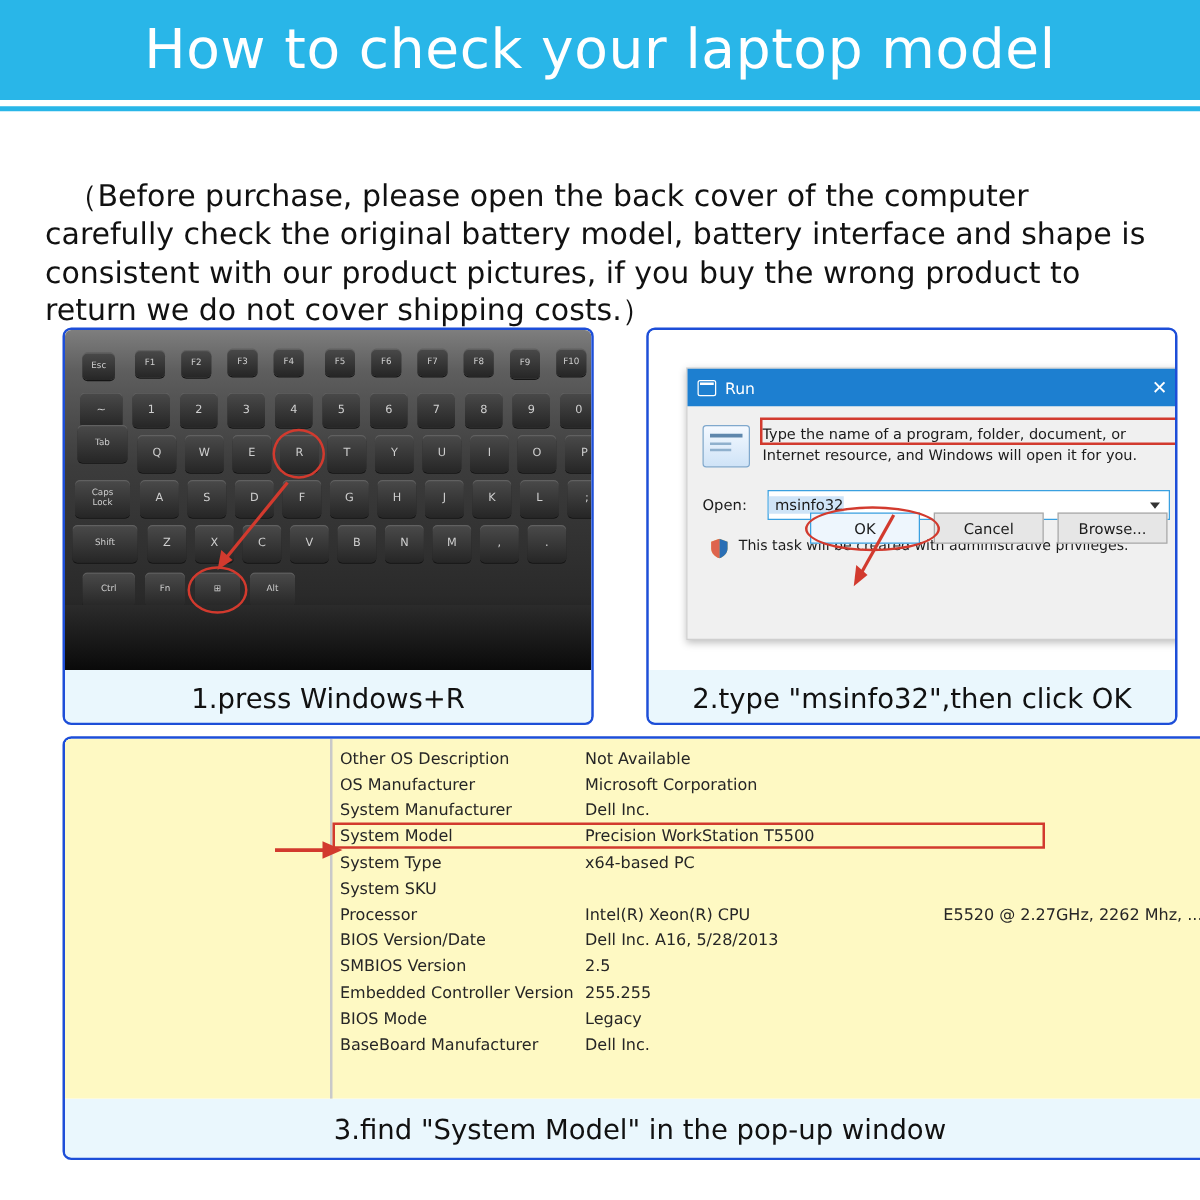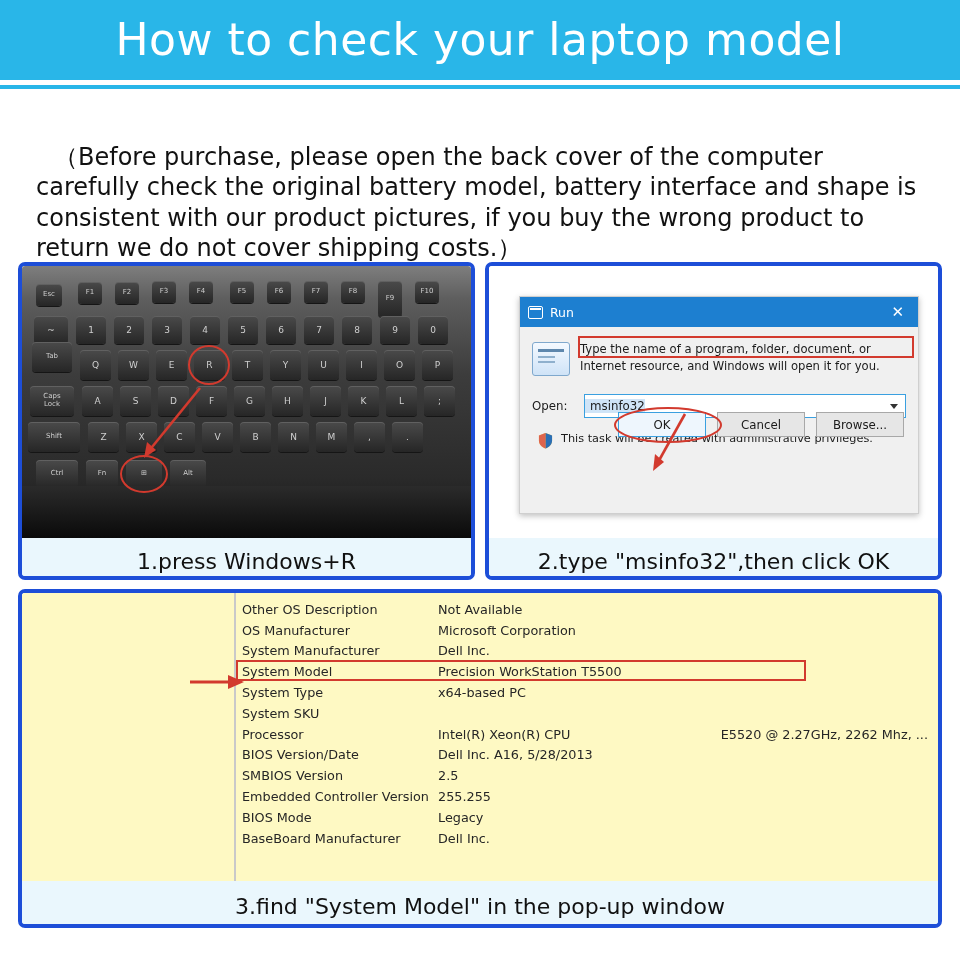--- a/index.html
+++ b/index.html
@@ -50,24 +50,25 @@
   
   .cards {
     position: absolute;
     top: 262px;
     left: 18px;
     width: 924px;
   }
   .row { display: flex; gap: 10px; }
   .card {
     background: #eaf7fd;
-    border: 4px solid #1d4ed8;
+    border: 2px solid #1d4ed8;
     border-radius: 7px;
     overflow: hidden;
     position: relative;
+    margin-left: 32px;
   }
   .card.half { width: 457px; height: 318px; }
   .card.full { width: 924px; height: 339px; margin-top: 9px; }
   .card-media { position: relative; width: 100%; background: #ffffff; overflow: hidden; }
   .card.half .card-media { height: 272px; }
   .card.full .card-media { height: 288px; }
   .caption {
     height: 46px;
     display: flex;
     align-items: center;
@@ -243,21 +244,21 @@
 
             <div class="key small-label" style="left:14px;  top:18px; width:26px; height:22px;">Esc</div>
             <div class="key small-label" style="left:56px;  top:16px; width:24px; height:22px;">F1</div>
             <div class="key small-label" style="left:93px;  top:16px; width:24px; height:22px;">F2</div>
             <div class="key small-label" style="left:130px; top:15px; width:24px; height:22px;">F3</div>
             <div class="key small-label" style="left:167px; top:15px; width:24px; height:22px;">F4</div>
             <div class="key small-label" style="left:208px; top:15px; width:24px; height:22px;">F5</div>
             <div class="key small-label" style="left:245px; top:15px; width:24px; height:22px;">F6</div>
             <div class="key small-label" style="left:282px; top:15px; width:24px; height:22px;">F7</div>
             <div class="key small-label" style="left:319px; top:15px; width:24px; height:22px;">F8</div>
-            <div class="key small-label" style="left:356px; top:15px; width:24px; height:36px;">F9</div>
+            <div class="key small-label" style="left:356px; top:15px; width:24px; height:24px;">F9</div>
             <div class="key small-label" style="left:393px; top:15px; width:24px; height:22px;">F10</div>
 
             <div class="key" style="left:12px;  top:50px; width:34px; height:28px;">~</div>
             <div class="key" style="left:54px;  top:50px; width:30px; height:28px;">1</div>
             <div class="key" style="left:92px;  top:50px; width:30px; height:28px;">2</div>
             <div class="key" style="left:130px; top:50px; width:30px; height:28px;">3</div>
             <div class="key" style="left:168px; top:50px; width:30px; height:28px;">4</div>
             <div class="key" style="left:206px; top:50px; width:30px; height:28px;">5</div>
             <div class="key" style="left:244px; top:50px; width:30px; height:28px;">6</div>
             <div class="key" style="left:282px; top:50px; width:30px; height:28px;">7</div>

